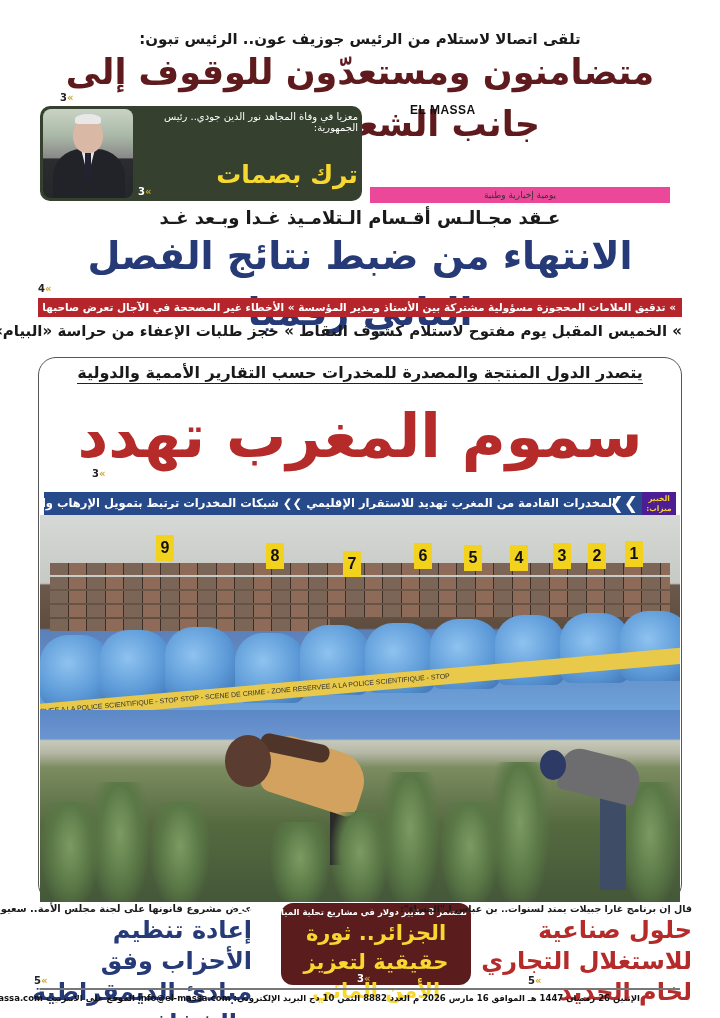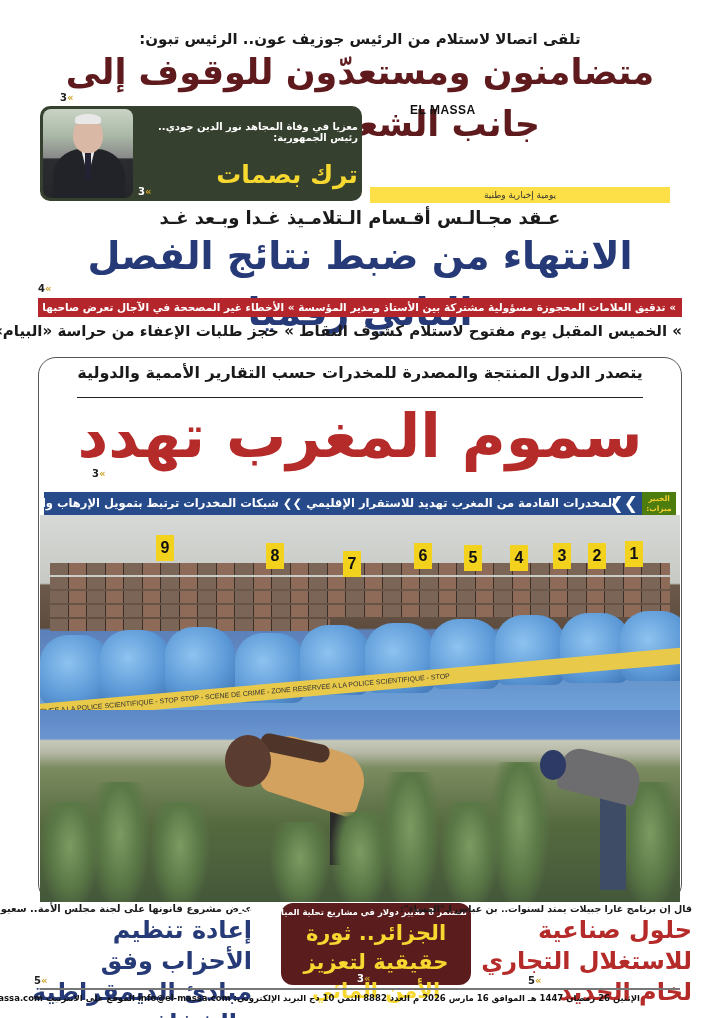--- a/index.html
+++ b/index.html
@@ -13,53 +13,53 @@
   #top-kicker { top: 30px; left: 0; width: 720px; font-size: 15px; font-weight: bold; color: #1a1a1a; }
   #top-headline { top: 46px; left: 30px; width: 660px; font-size: 35px; font-weight: bold; color: #5e1a1d; letter-spacing: -0.5px; line-height: 52px; }
   .pageref { font-size: 10px; font-weight: bold; color: #222; direction: ltr; }
   .pageref .arr { color: #c9a227; }
 
   
   #masthead { top: 103px; left: 370px; width: 300px; height: 100px; }
   #mast-en { top: 0; left: 40px; font-family: "Liberation Sans", sans-serif; font-weight: bold; font-size: 12px; color: #111; direction: ltr; letter-spacing: 0.5px; }
   #mast-ar { top: 8px; left: 0; width: 300px; height: 72px; font-size: 64px; font-weight: bold; line-height: 72px; color: #000;
              text-shadow: -2px -2px 0 #bbb, 2px -2px 0 #bbb, -2px 2px 0 #bbb, 2px 2px 0 #999, 0 3px 0 #888; letter-spacing: -2px; }
-  #mast-tag { top: 84px; left: 0; width: 300px; height: 16px; background: #fde047; font-size: 9px; color: #333; line-height: 16px; }
+  #mast-tag { top: 84px; left: 0; width: 300px; height: 16px; background: #ec4899; font-size: 9px; color: #333; line-height: 16px; }
 
   
   #condolence { top: 106px; left: 40px; width: 322px; height: 95px; background: #36402e; border-radius: 10px; overflow: hidden; }
   #cond-photo { top: 3px; left: 3px; width: 90px; height: 89px; border-radius: 8px;
                 background: linear-gradient(180deg, #c9d3c5 0%, #aab8a7 30%, #888 55%, #2b2c30 56%, #25262a 100%); overflow: hidden; }
   #cond-head { top: 8px; left: 30px; width: 30px; height: 36px; background: #d9b8a5; border-radius: 50% 50% 45% 45%; }
   #cond-hair { top: 5px; left: 32px; width: 26px; height: 10px; background: #e8e8e8; border-radius: 50% 50% 20% 20%; }
   #cond-suit { top: 40px; left: 10px; width: 72px; height: 52px; background: #222329; border-radius: 28px 28px 0 0; }
   #cond-shirt { top: 40px; left: 38px; width: 14px; height: 28px; background: #e8e8e8; clip-path: polygon(0 0,100% 0,50% 100%); }
   #cond-tie { top: 44px; left: 42px; width: 6px; height: 26px; background: #223; }
-  #cond-kicker { top: 15px; left: 96px; width: 222px; font-size: 10px; color: #fff; font-weight: bold; }
+  #cond-kicker { top: 5px; left: 96px; width: 222px; font-size: 10px; color: #fff; font-weight: normal; }
   #cond-line1 { top: 18px; left: 96px; width: 222px; font-size: 25px; font-weight: bold; color: #f7d830; line-height: 34px; text-align: right; }
   #cond-line2 { top: 52px; left: 96px; width: 222px; font-size: 25px; font-weight: bold; color: #f7d830; line-height: 34px; text-align: right; }
   #cond-ref { top: 80px; left: 98px; color: #fff; }
 
   
   #edu-kicker { top: 207px; left: 0; width: 720px; font-size: 18px; font-weight: bold; color: #1a1a1a; letter-spacing: 1px; }
   #edu-headline { top: 228px; left: 60px; width: 600px; font-size: 38px; font-weight: bold; color: #263a78; line-height: 56px; letter-spacing: -0.5px; }
   #edu-ref { top: 283px; left: 38px; }
 
   #edu-redbar { top: 298px; left: 38px; width: 644px; height: 19px; background: #b4262b; color: #fff; font-size: 10.5px; font-weight: bold; line-height: 19px; padding: 0 6px; white-space: nowrap; overflow: hidden; text-align: right; }
   #edu-subline { top: 322px; left: 38px; width: 644px; font-size: 15px; font-weight: bold; color: #1a1a1a; white-space: nowrap; text-align: right; }
 
   
   #main-frame { top: 357px; left: 38px; width: 644px; height: 545px; border: 1.5px solid #555; border-radius: 18px; overflow: hidden; }
   #main-kicker { top: 363px; left: 0; width: 720px; font-size: 16px; font-weight: bold; color: #1a1a1a; }
-  #main-kicker span { border-bottom: 1.5px solid #222; padding-bottom: 15px; }
+  #main-kicker span { border-bottom: 1.5px solid #222; padding-bottom: 1px; }
   #main-headline { top: 392px; left: 60px; width: 600px; font-size: 60px; font-weight: bold; color: #b52b2a; line-height: 88px; letter-spacing: -1px; }
   #main-ref { top: 468px; left: 92px; }
 
   #blue-bar { top: 492px; left: 44px; width: 632px; height: 23px; background: #274a8a; overflow: hidden; }
-  #blue-label { top: 0; right: 0; width: 34px; height: 23px; background: #4d7c0f; color: #f4cf2a; font-size: 7.5px; font-weight: bold; line-height: 10px; padding-top: 2px; text-align: center; }
+  #blue-label { top: 0; right: 0; width: 34px; height: 23px; background: #4c1d95; color: #f4cf2a; font-size: 7.5px; font-weight: bold; line-height: 10px; padding-top: 2px; text-align: center; }
   #blue-chev { top: 2px; right: 38px; color: #fff; font-size: 17px; font-weight: bold; line-height: 19px; }
   #blue-text { top: 0; right: 60px; width: 570px; color: #fff; font-size: 11.5px; font-weight: bold; line-height: 23px; white-space: nowrap; text-align: right; }
 
   
   #photo-seizure { top: 515px; left: 40px; width: 640px; height: 195px; background: linear-gradient(180deg, #d7d9d6 0%, #c7c9c5 35%, #6b5a4b 36%, #5e4d3f 58%, #5c7fb8 59%, #6ea2d9 100%); overflow: hidden; }
   .brick-row { position: absolute; left: 10px; width: 620px; height: 12px;
                background: repeating-linear-gradient(90deg, #7a6556 0 18px, #3b2f27 18px 19px, #8e6a58 19px 36px, #3b2f27 36px 37px); }
   .marker { position: absolute; width: 18px; height: 26px; background: #f2d21c; color: #111; font-weight: bold; font-size: 16px; text-align: center; line-height: 26px; direction: ltr; font-family: "Liberation Sans", sans-serif; }
   .bag { position: absolute; width: 70px; height: 70px; background: radial-gradient(circle at 40% 40%, #8ec3f0 0%, #5b98d6 60%, #3f73b3 100%); border-radius: 40% 40% 12px 12px; }
   #tape { top: 160px; left: -20px; width: 700px; height: 16px; background: #e8c94a; transform: rotate(-5deg); font-size: 7px; color: #333; line-height: 16px; direction: ltr; white-space: nowrap; overflow: hidden; font-family: "Liberation Sans", sans-serif; }

